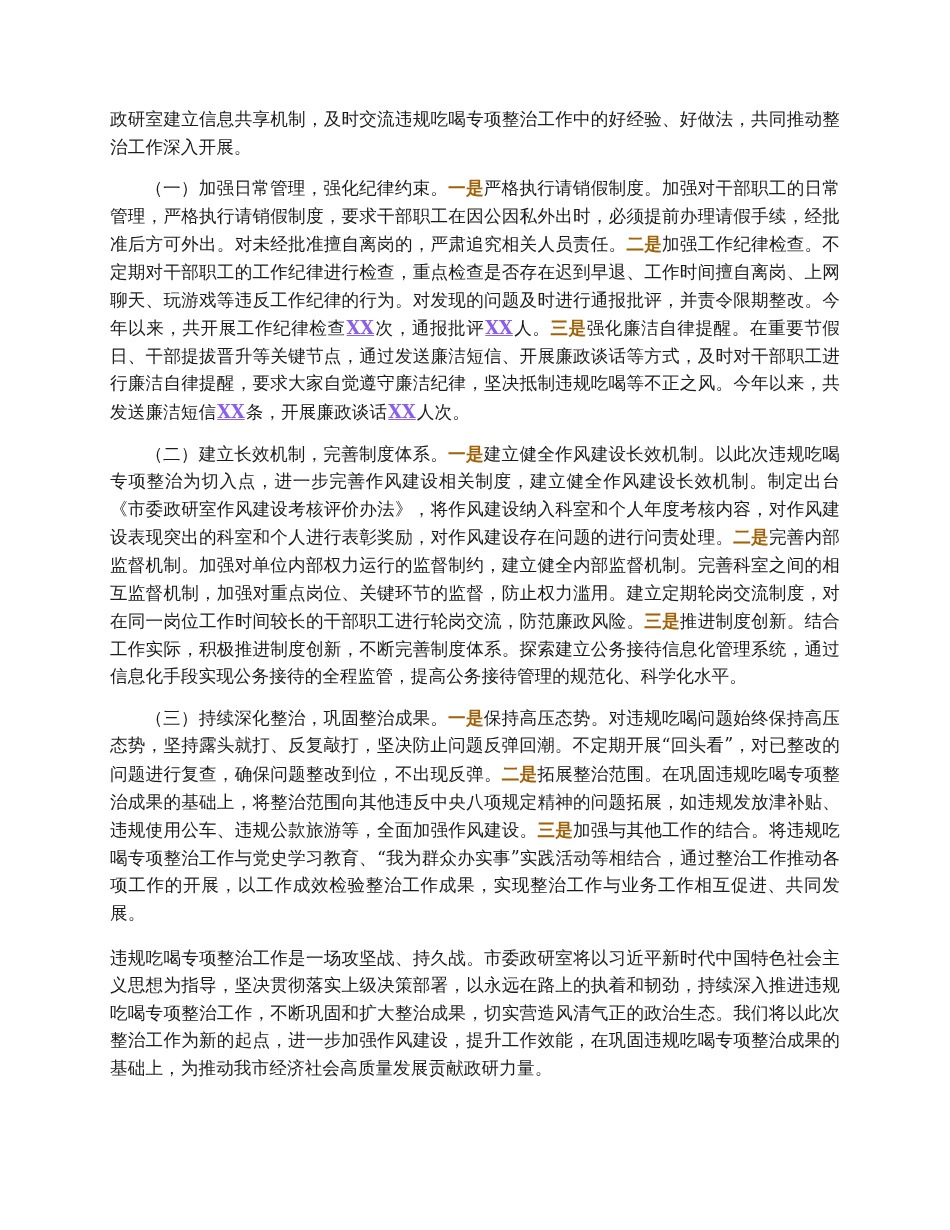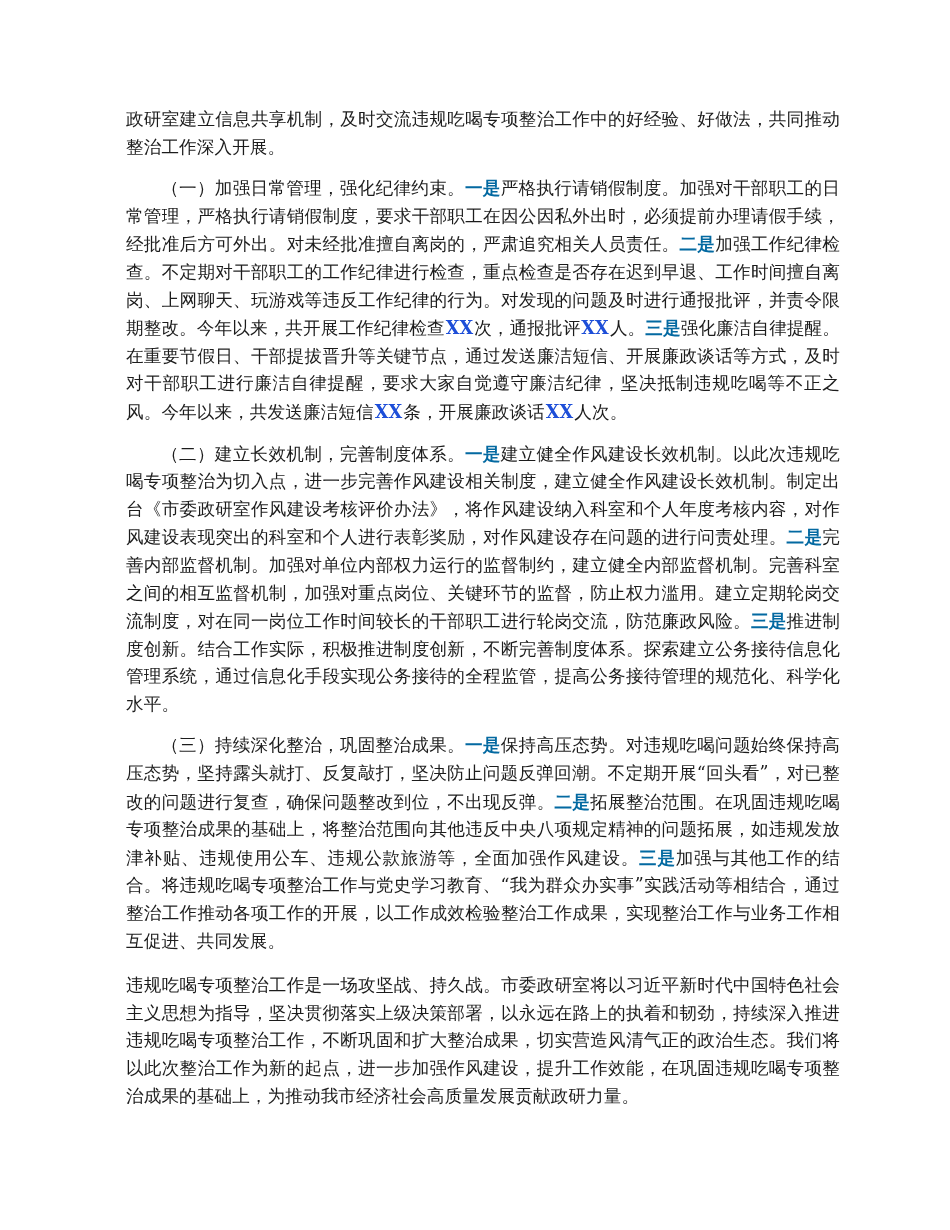--- a/index.html
+++ b/index.html
@@ -20,21 +20,21 @@
     box-sizing: border-box;
     width: 950px;
     height: 1230px;
     background: #ffffff;
     padding: 106px 110px 0 110px;
   }
   .doc-body {
     width: 730px;
   }
   p {
-    margin: 0 0 9px 16px;
+    margin: 0 0 9px 0;
     font-size: 17.6px;
     line-height: 27.6px;
     text-align: justify;
     text-justify: inter-ideograph;
     letter-spacing: 0.1px;
     word-break: break-all;
     color: #1c1c1c;
   }
   p.indent {
     text-indent: 2em;
@@ -45,27 +45,28 @@
   p.heading {
     margin-top: 14px;
     margin-bottom: 14px;
     font-weight: normal;
   }
   p.tail {
     margin-top: 17px;
   }
   .b {
     font-weight: bold;
-    color: #0369a1;
+    color: #a16207;
   }
   .bx {
     font-weight: bold;
-    color: #1d4ed8;
+    color: #8b5cf6;
     font-family: "DejaVu Serif", "Liberation Serif", serif;
     padding: 0 1px;
+    text-decoration: underline;
   }
 </style>
 </head>
 <body>
 
 <div class="page">
   <div class="doc-body">
 
     <p>政研室建立信息共享机制，及时交流违规吃喝专项整治工作中的好经验、好做法，共同推动整治工作深入开展。</p>
 

